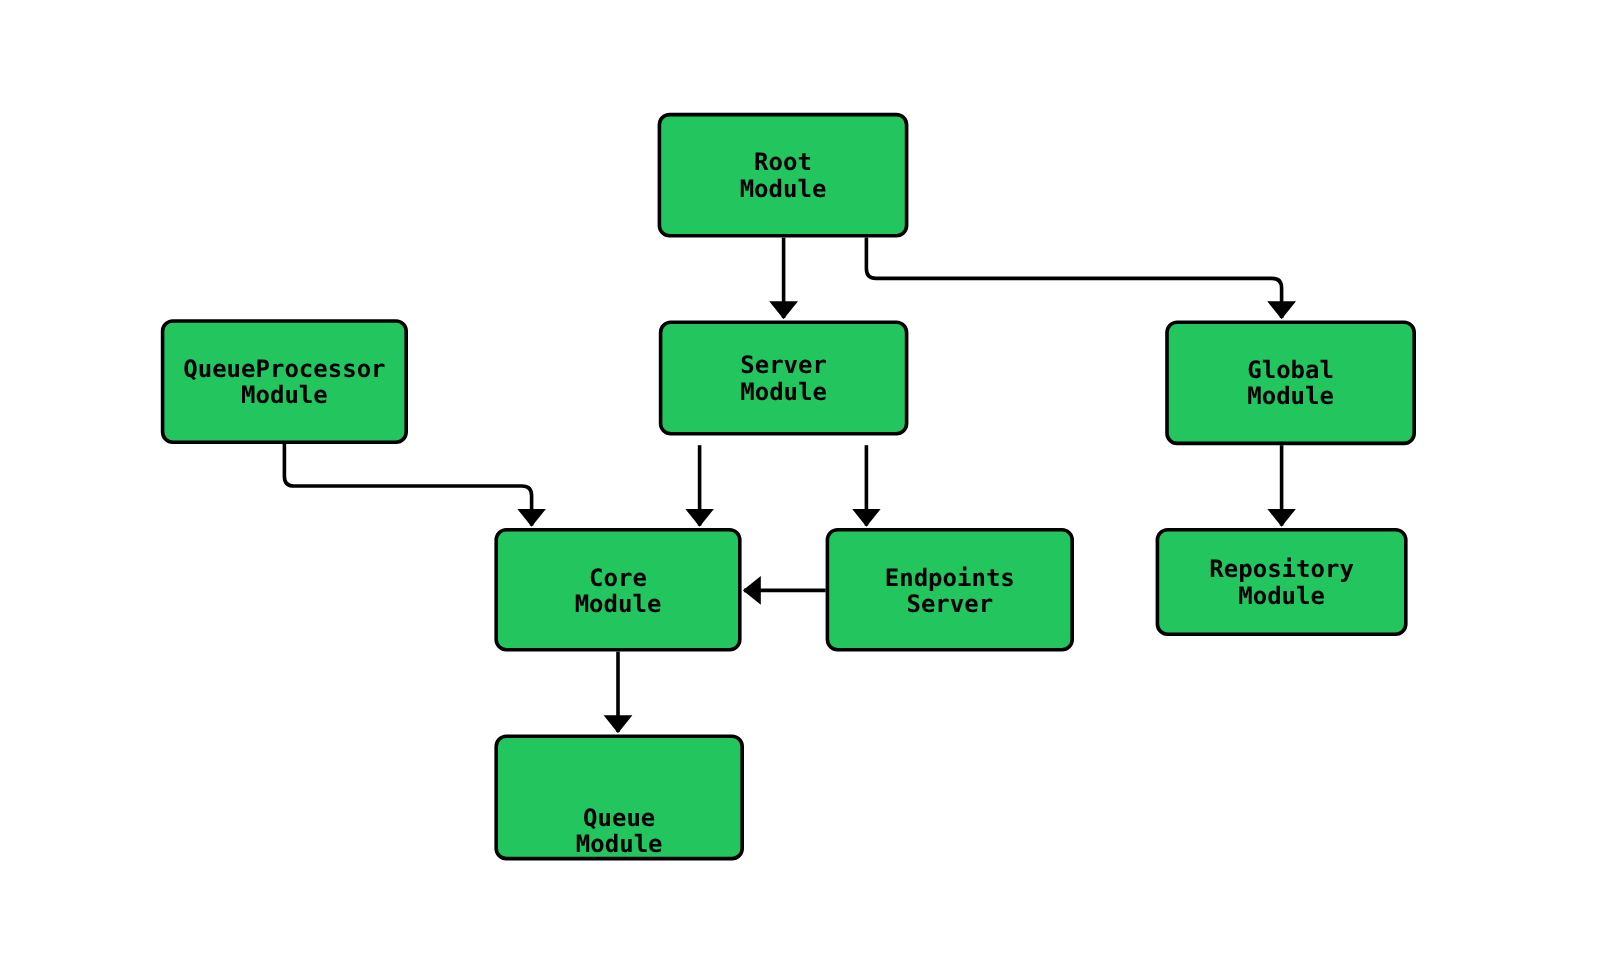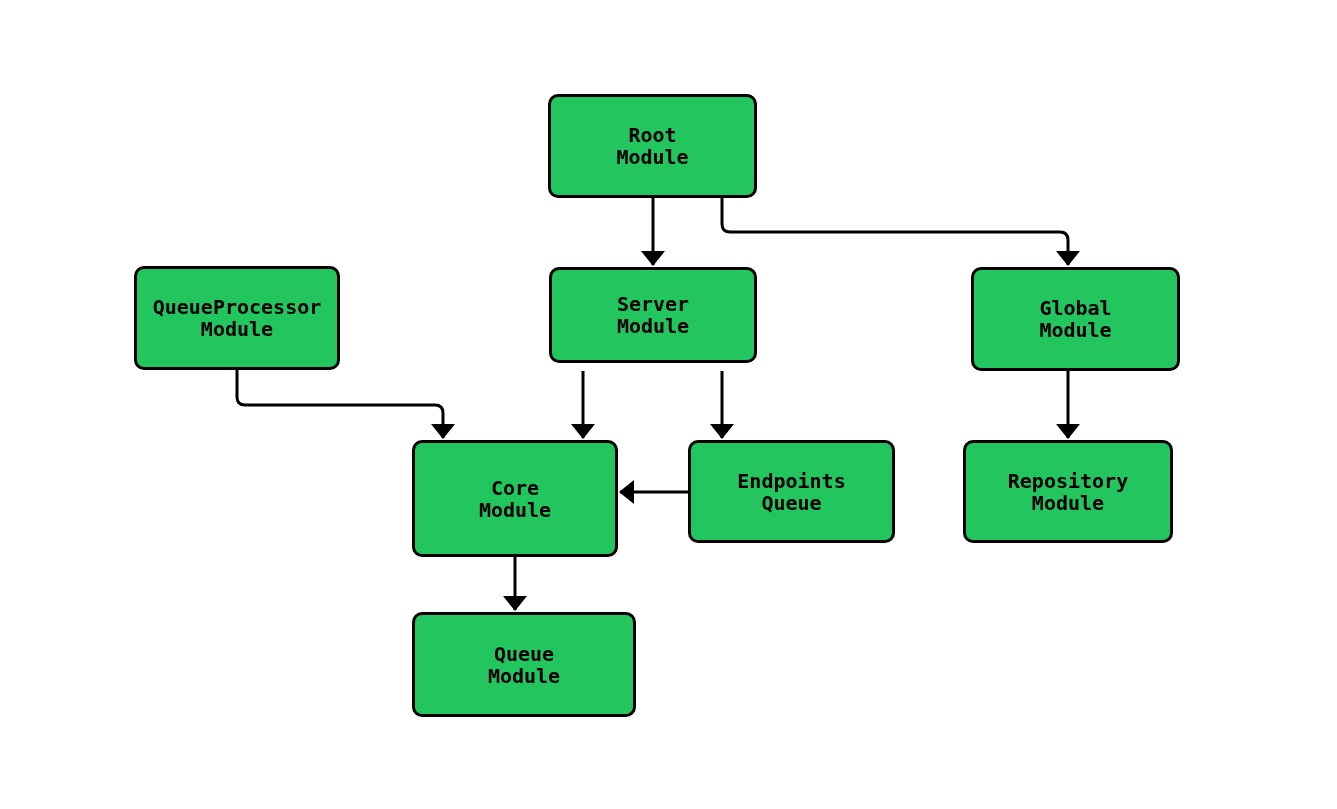--- a/index.html
+++ b/index.html
@@ -43,24 +43,24 @@
     font-size: 20px;
     font-weight: bold;
     line-height: 22px;
     color: #000000;
   }
   
   #node-root          { left: 548px; top:  94px; width: 209px; height: 104px; }
   #node-queueprocessor{ left: 134px; top: 266px; width: 206px; height: 104px; align-items: center; }
   #node-server        { left: 549px; top: 267px; width: 208px; height: 96px; }
   #node-global        { left: 971px; top: 267px; width: 209px; height: 104px; }
-  #node-core          { left: 412px; top: 440px; width: 206px; height: 117px; }
+  #node-core          { left: 412px; top: 440px; width: 206px; height: 103px; }
   #node-endpoints     { left: 688px; top: 440px; width: 207px; height: 103px; }
-  #node-repository    { left: 963px; top: 440px; width: 210px; height: 103px; }
-  #node-queue         { left: 412px; top: 612px; width: 224px; height: 105px; }
+  #node-repository    { left: 963px; top: 440px; width: 210px; height: 90px; }
+  #node-queue         { left: 412px; top: 612px; width: 208px; height: 105px; align-items: flex-end; }
 </style>
 </head>
 <body>
 
 <div id="canvas">
 
   <svg id="edge-layer" viewBox="0 0 1337 809" xmlns="http://www.w3.org/2000/svg">
     <defs>
       <marker id="arrowhead" viewBox="0 0 15 26" markerWidth="15" markerHeight="26" refX="14" refY="13" orient="auto" markerUnits="userSpaceOnUse">
         <path d="M0,1 L15,13 L0,25 Z" fill="#000000"></path>
@@ -97,21 +97,21 @@
 Module</span>
   </div>
 
   <div class="node" id="node-core">
     <span class="node-label">Core
 Module</span>
   </div>
 
   <div class="node" id="node-endpoints">
     <span class="node-label">Endpoints
-Queue</span>
+Server</span>
   </div>
 
   <div class="node" id="node-repository">
     <span class="node-label">Repository
 Module</span>
   </div>
 
   <div class="node" id="node-queue">
     <span class="node-label">Queue
 Module</span>

